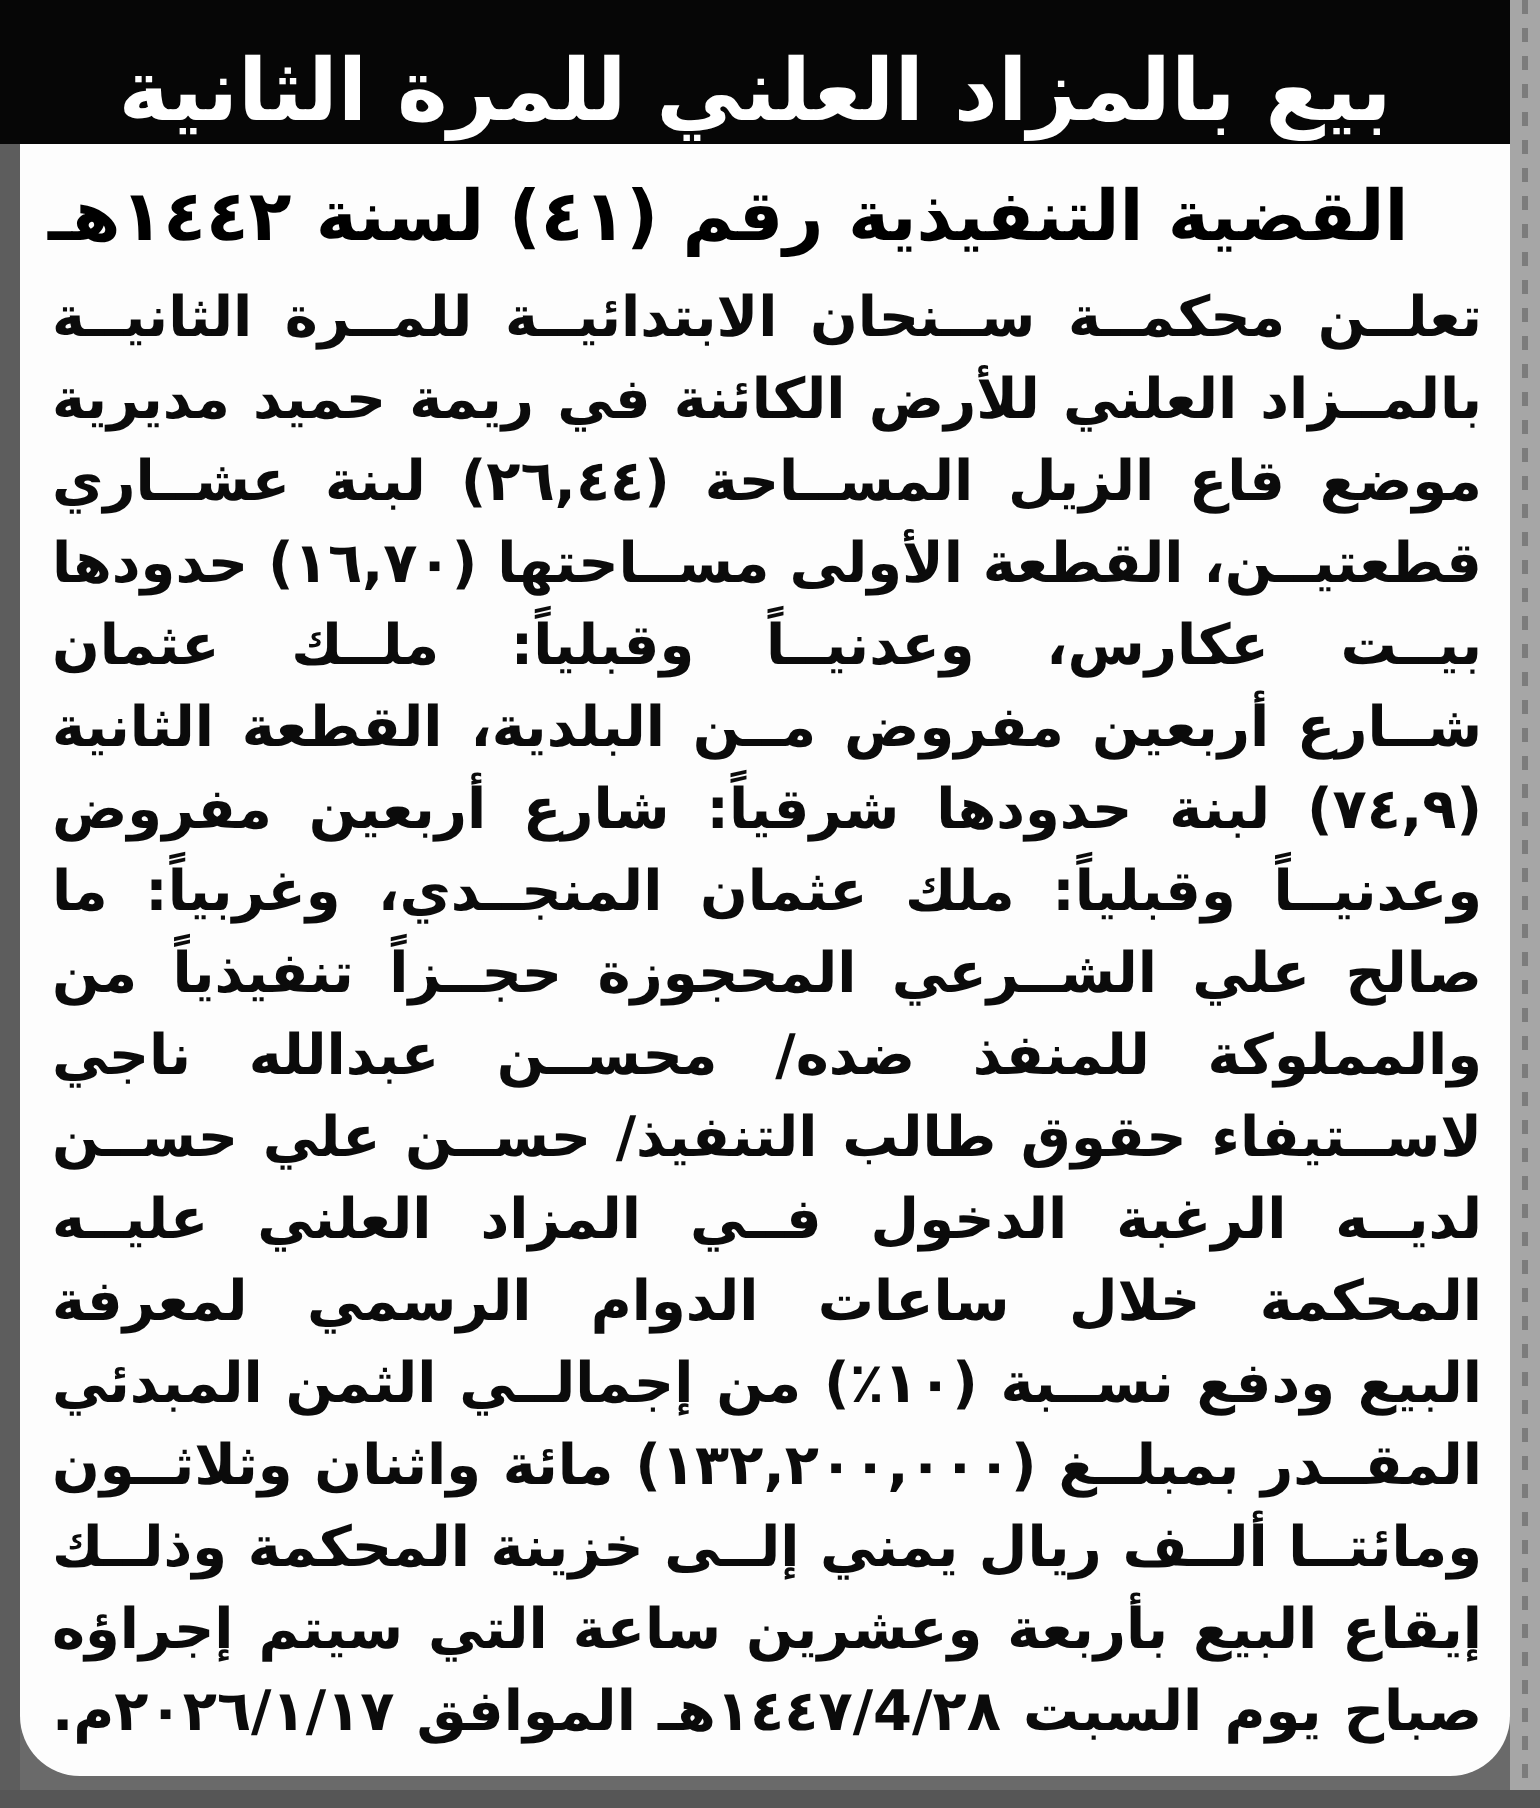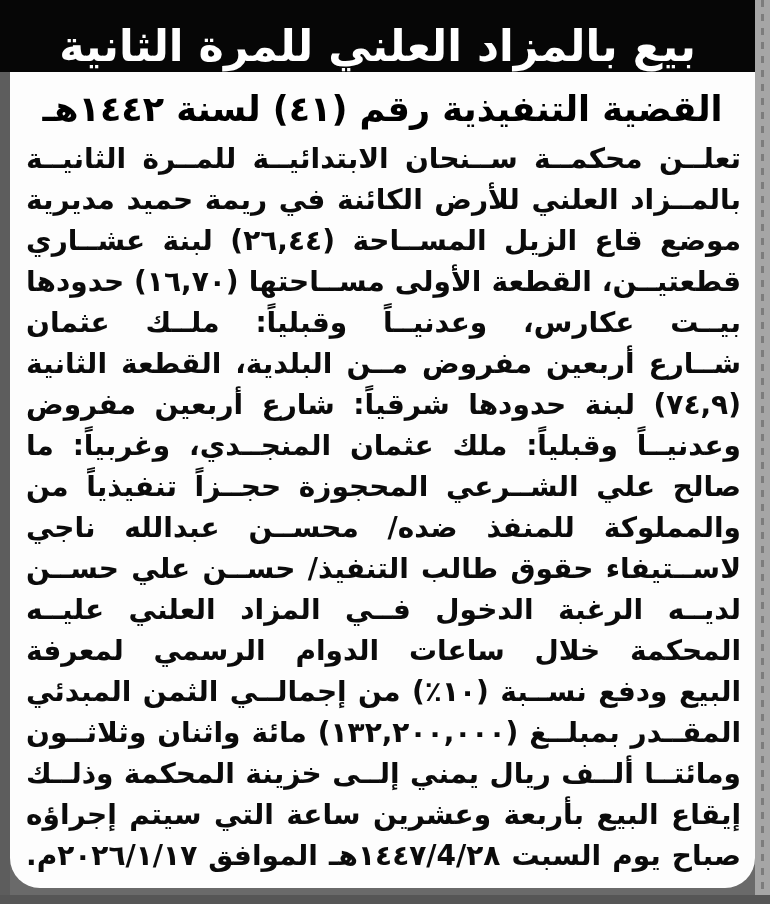--- a/index.html
+++ b/index.html
@@ -62,21 +62,21 @@
     position: absolute;
     left: 10px; top: 72px;
     width: 745px; height: 816px;
     background: #fdfdfd;
     border-radius: 0 0 30px 30px;
     overflow: hidden;
   }
   .case-heading {
     margin: 12px 14px 0 14px;
     direction: rtl;
-    text-align: center;
+    text-align: left;
     font-size: 35px;
     line-height: 50px;
     font-weight: bold;
     color: #000000;
   }
   .notice-body {
     margin: 4px 14px 0 16px;
     direction: rtl;
   }
   .body-line {

